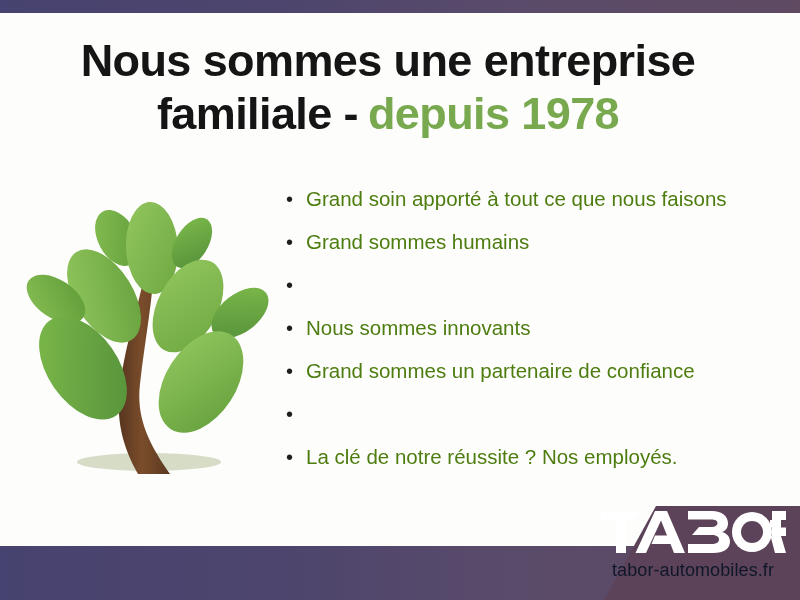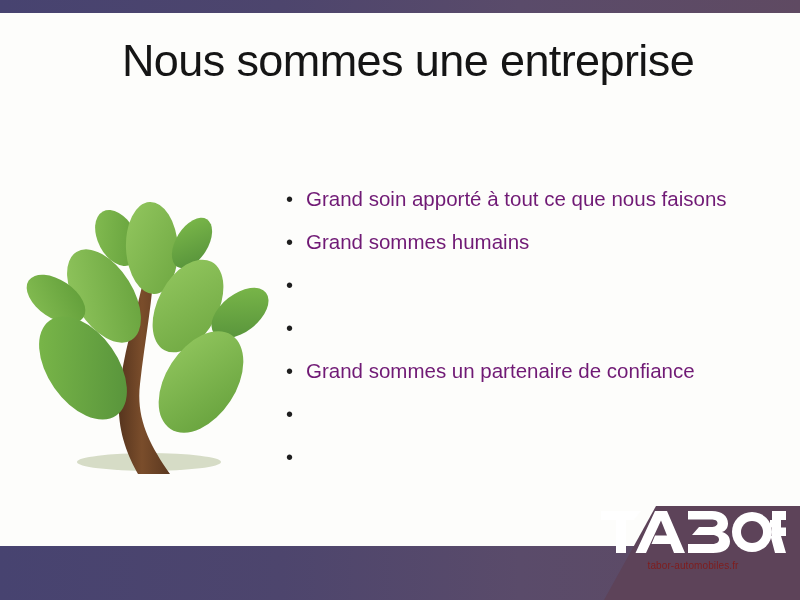--- a/index.html
+++ b/index.html
@@ -56,35 +56,35 @@
     top: 509px;
     width: 186px;
     height: 46px;
   }
   #logo-tagline {
     position: absolute;
     left: 600px;
     top: 560px;
     width: 186px;
     text-align: center;
-    color: #7f1d1d;
-    font-size: 10px;
+    color: #0f172a;
+    font-size: 18px;
     letter-spacing: 0.1px;
     font-family: "Liberation Sans", sans-serif;
   }
 
   
   #headline {
     position: absolute;
-    left: 48px;
+    left: 28px;
     top: 34px;
     width: 720px;
     text-align: center;
     font-size: 45px;
-    font-weight: normal;
+    font-weight: bold;
     line-height: 1.18;
     letter-spacing: -0.6px;
     color: #151515;
     font-family: "Liberation Sans", sans-serif;
   }
   #headline .accent {
     color: #78a94f;
   }
   .hl-line { display: block; white-space: nowrap; }
   .hl-gap { display: inline-block; width: 10px; }
@@ -102,21 +102,21 @@
     height: 43px;
   }
   .bullet-dot {
     width: 20px;
     flex: 0 0 20px;
     color: #1e1e1e;
     font-size: 20px;
     line-height: 1;
   }
   .bullet-text {
-    color: #701a75;
+    color: #4d7c0f;
     font-size: 20.5px;
     line-height: 1;
     white-space: nowrap;
     font-family: "Liberation Sans", sans-serif;
   }
 
   
   #tree-illustration {
     position: absolute;
     left: 18px;
@@ -127,20 +127,23 @@
 </style>
 </head>
 <body>
 
 <div id="slide">
 
   <div id="top-bar" class="brand-bar"></div>
 
   <div id="headline">
     <span class="hl-line">Nous sommes une entreprise</span>
+    <span class="hl-line">
+      <span>familiale -</span><span class="hl-gap"></span><span class="accent">depuis 1978</span>
+    </span>
   </div>
 
   <div id="tree-illustration">
     <svg width="266" height="300" viewBox="0 0 266 300" xmlns="http://www.w3.org/2000/svg">
       <defs>
         <linearGradient id="lf1" x1="0" y1="0" x2="1" y2="1">
           <stop offset="0%" stop-color="#93c75f"></stop>
             <stop offset="100%" stop-color="#6ea741"></stop>
         </linearGradient>
         <linearGradient id="lf2" x1="0" y1="0" x2="1" y2="1">
@@ -187,30 +190,32 @@
     </div>
     <div class="bullet-row">
       <span class="bullet-dot">•</span>
       <span class="bullet-text">Grand sommes humains</span>
     </div>
     <div class="bullet-row">
       <span class="bullet-dot">•</span>
     </div>
     <div class="bullet-row">
       <span class="bullet-dot">•</span>
+      <span class="bullet-text">Nous sommes innovants</span>
     </div>
     <div class="bullet-row">
       <span class="bullet-dot">•</span>
       <span class="bullet-text">Grand sommes un partenaire de confiance</span>
     </div>
     <div class="bullet-row">
       <span class="bullet-dot">•</span>
     </div>
     <div class="bullet-row">
       <span class="bullet-dot">•</span>
+      <span class="bullet-text">La clé de notre réussite ? Nos employés.</span>
     </div>
   </div>
 
   <div id="bottom-bar" class="brand-bar"></div>
 
   <div id="logo-plate"></div>
 
   <div id="logo-wordmark">
     <svg width="186" height="46" viewBox="0 0 186 46" xmlns="http://www.w3.org/2000/svg">
 

